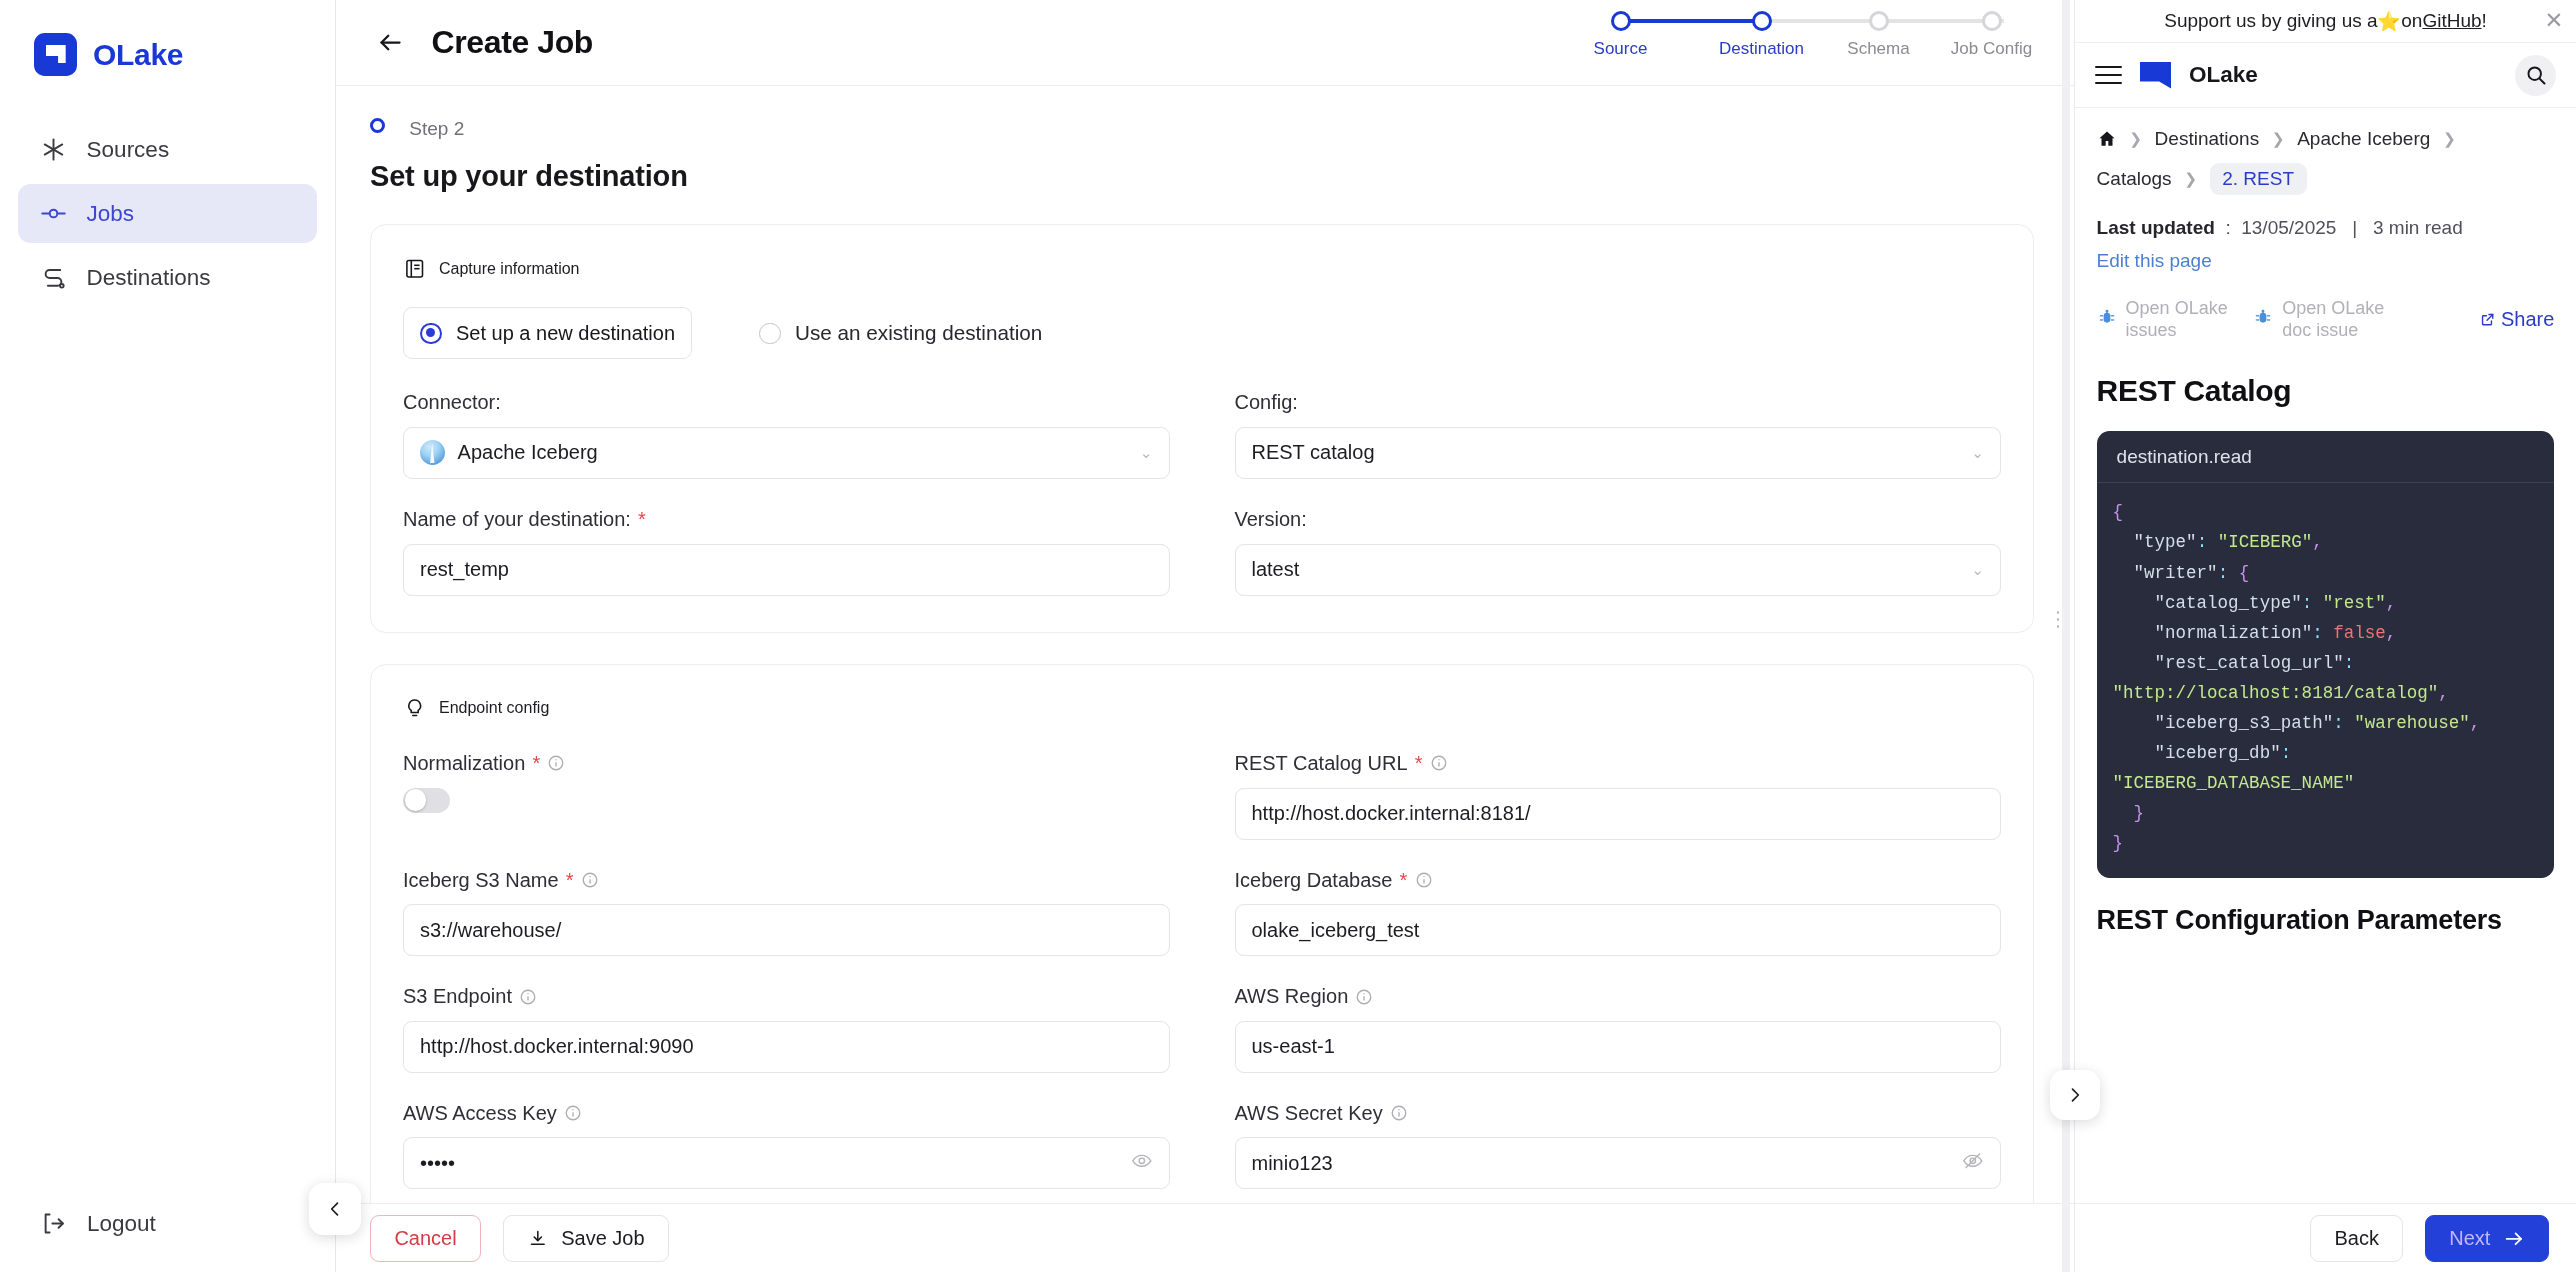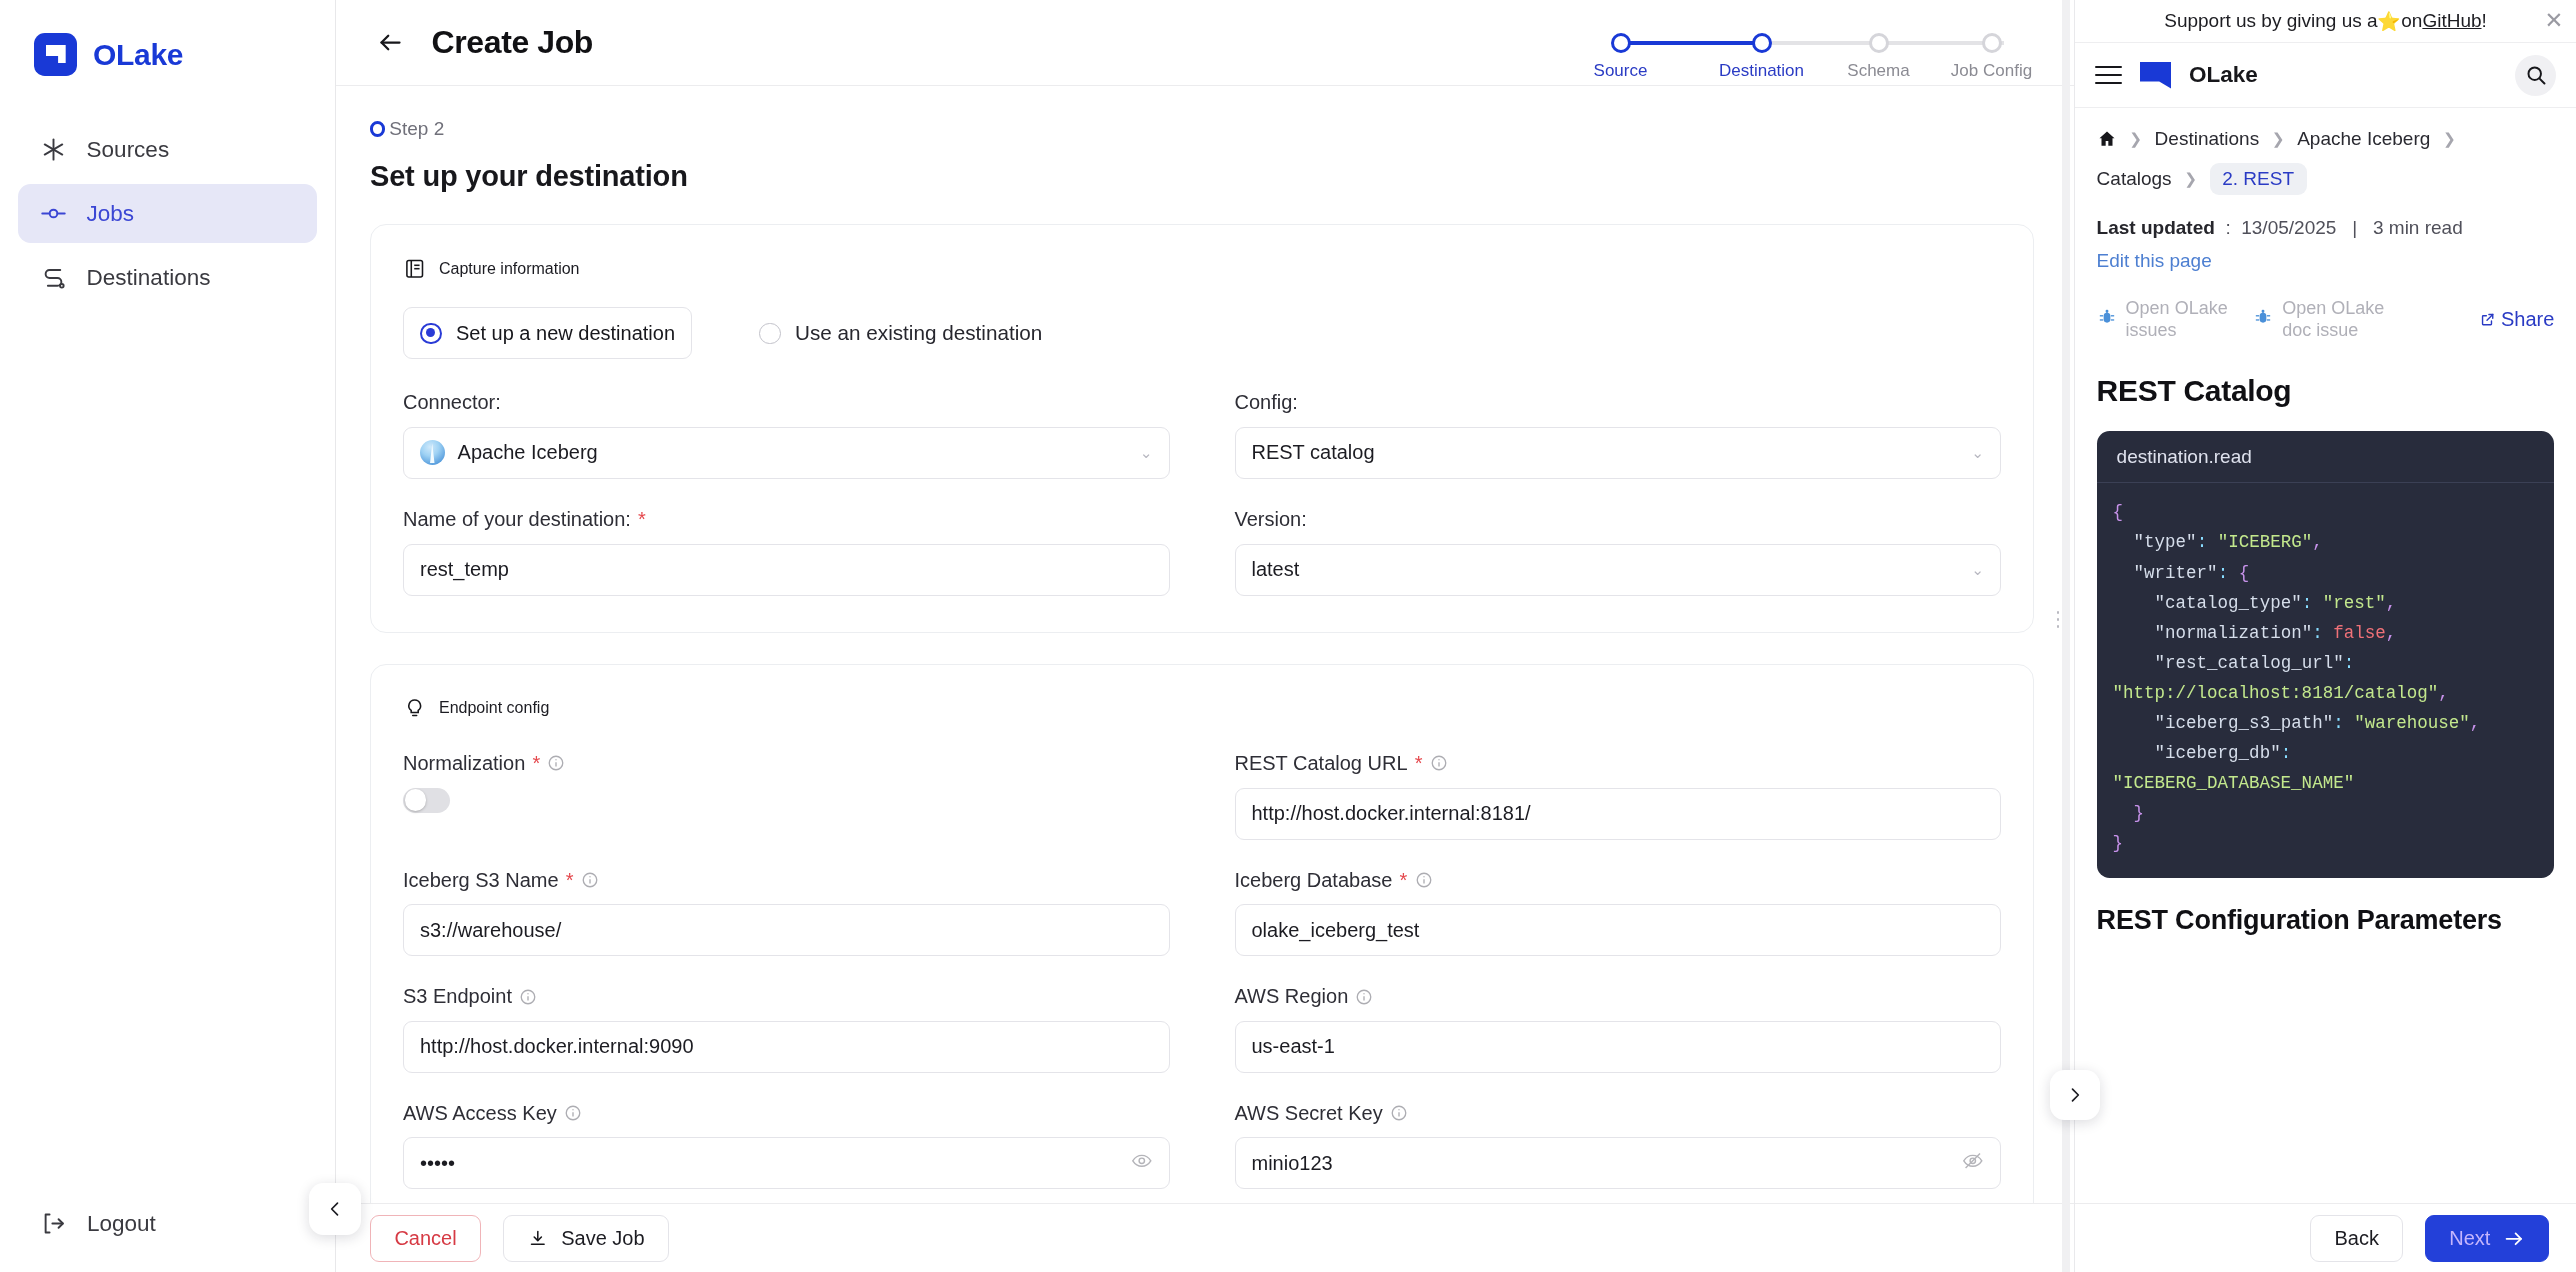--- a/index.html
+++ b/index.html
@@ -53,37 +53,37 @@
   .main { position: relative; flex: 1 1 auto; height: 1273px; display: flex; flex-direction: column; background: #fff; min-width: 0; }
 
   .topbar {
     height: 86px; flex: 0 0 86px; display: flex; align-items: center;
     border-bottom: 0.9px solid #ececee; padding-left: 34px; position: relative;
   }
   .back-arrow { width: 40px; height: 40px; display:flex; align-items:center; justify-content:center; cursor: pointer; }
   .page-title { font-size: 32px; font-weight: 700; margin-left: 21.6px; letter-spacing: -0.4px; color: #111114; }
 
   
-  .stepper { position: absolute; right: 29px; top: 27px; width: 466px; height: 67px; text-decoration: underline; }
+  .stepper { position: absolute; right: 29px; top: 5px; width: 466px; height: 67px; text-decoration: underline; }
   .stepper .track { position: absolute; top: 14.4px; left: 41px; right: 41px; height: 3.6px; background: #e3e3e6; }
   .stepper .track-done { position: absolute; top: 14.4px; left: 41px; width: 141px; height: 3.6px; background: #1939d6; }
   .step { position: absolute; top: 0; width: 117px; text-align: center; cursor: pointer; }
   .step .dot {
     width: 20px; height: 20px; border-radius: 50%; background: #fff;
     border: 3.6px solid #d5d5da; margin: 6.3px auto 0;
   }
   .step.done .dot, .step.current .dot { border-color: #1939d6; }
   .step .lbl { margin-top: 8px; font-size: 17px; color: #8b8b93; }
   .step.done .lbl, .step.current .lbl { color: #2a3bc4; }
 
   
   .content { flex: 1 1 auto; overflow: hidden; padding: 32px 0 0 0; position: relative; }
   .content-inner { padding: 0 40px 0 34px; }
 
-  .step-chip { display: flex; align-items: center; gap: 4px; }
+  .step-chip { display: flex; align-items: flex-start; gap: 24px; }
   .step-chip .ring {
     width: 15.3px; height: 15.3px; border-radius: 50%;
     border: 3.6px solid #1939d6; background:#fff;
   }
   .step-chip .txt { font-size: 19px; color: #70707a; }
   .section-heading { font-size: 29px; font-weight: 700; margin-top: 20px; color: #18181c; letter-spacing: -0.2px; }
 
   .card {
     margin-top: 31px; border: 0.9px solid #eceef1; border-radius: 16px;
     background: #fff; padding: 32px 32px 36px 32px;

